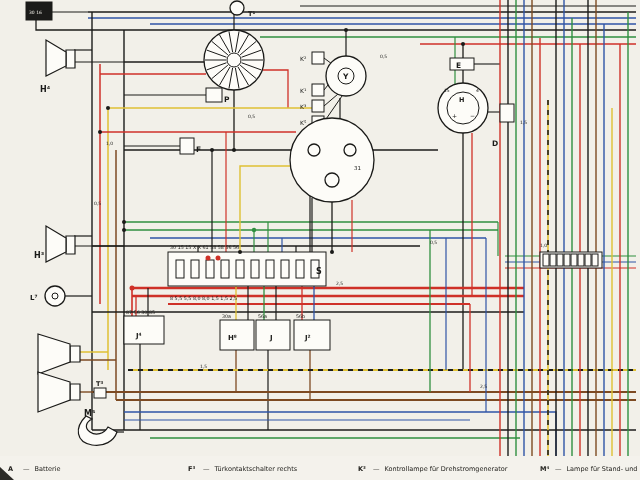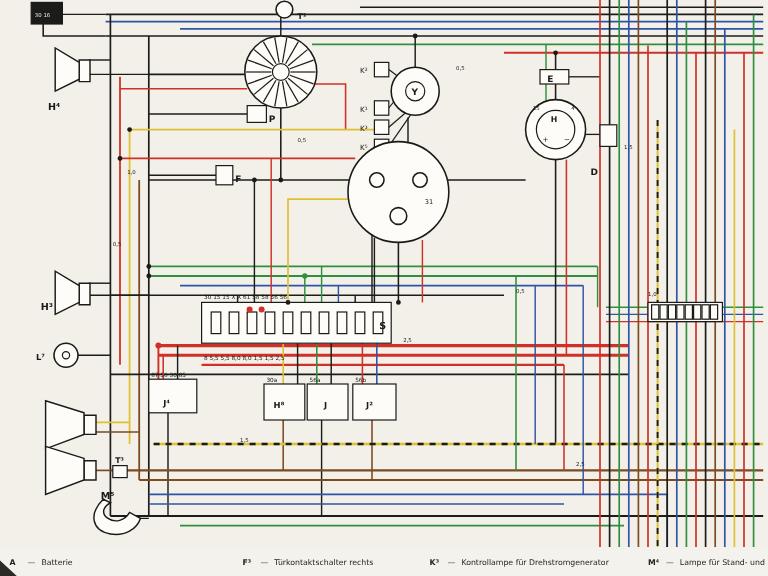--- a/index.html
+++ b/index.html
@@ -263,21 +263,21 @@
       <text x="444" y="92" font-size="4.5" fill="#1a1a18" font-family="&quot;DejaVu Sans&quot;,sans-serif" font-weight="normal">15</text>
       <text x="476" y="92" font-size="4.5" fill="#1a1a18" font-family="&quot;DejaVu Sans&quot;,sans-serif" font-weight="normal">4</text>
       <text x="29" y="14" font-size="4.5" fill="#efede6" font-family="&quot;DejaVu Sans&quot;,sans-serif" font-weight="normal">30 16</text>
     </svg>
   <div class="legend" id="legend">
       <div class="legend-item" style="left: 8px;">
         <span class="lk">A</span>
         <span class="ld">—</span>
         <span class="ll">Batterie</span>
       </div>
-      <div class="legend-item" style="left: 202px; justify-content: space-between;">
+      <div class="legend-item" style="left: 188px; justify-content: space-between;">
         <span class="lk">F³</span>
         <span class="ld">—</span>
         <span class="ll">Türkontaktschalter rechts</span>
       </div>
       <div class="legend-item" style="left: 358px;">
         <span class="lk">K³</span>
         <span class="ld">—</span>
         <span class="ll">Kontrollampe für Drehstromgenerator</span>
       </div>
       <div class="legend-item" style="left: 540px;">

